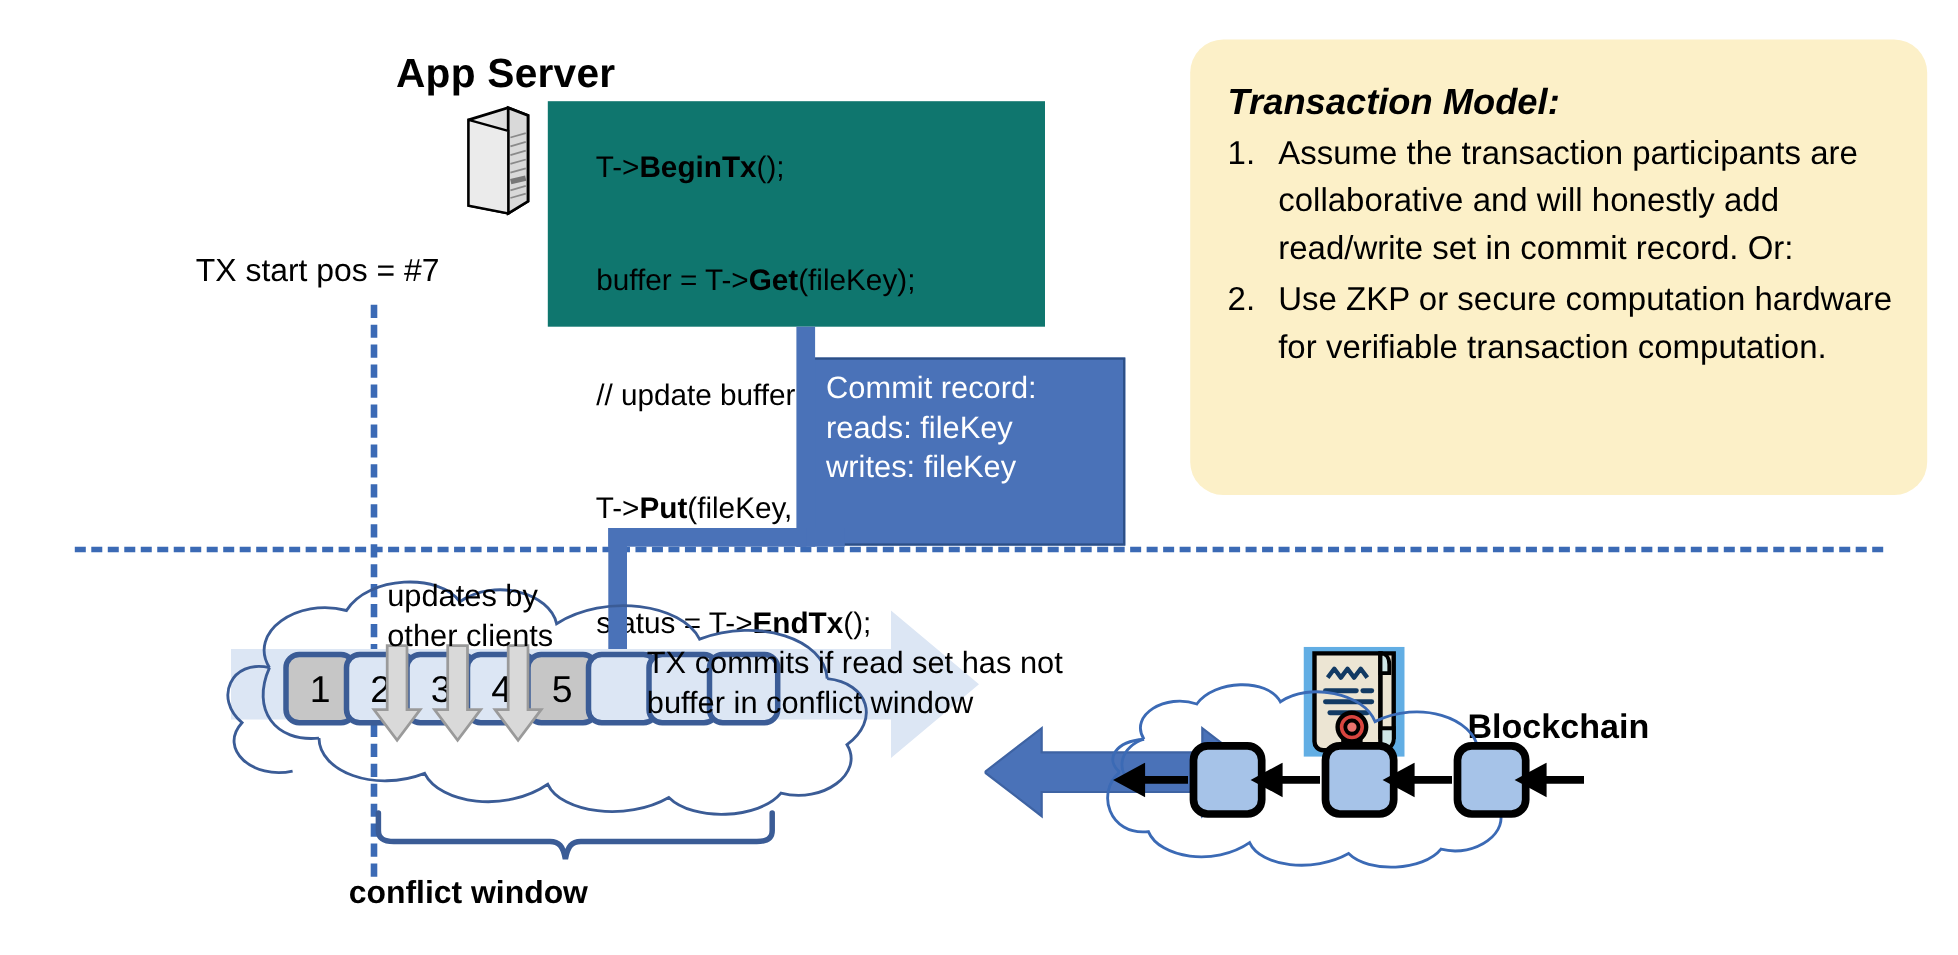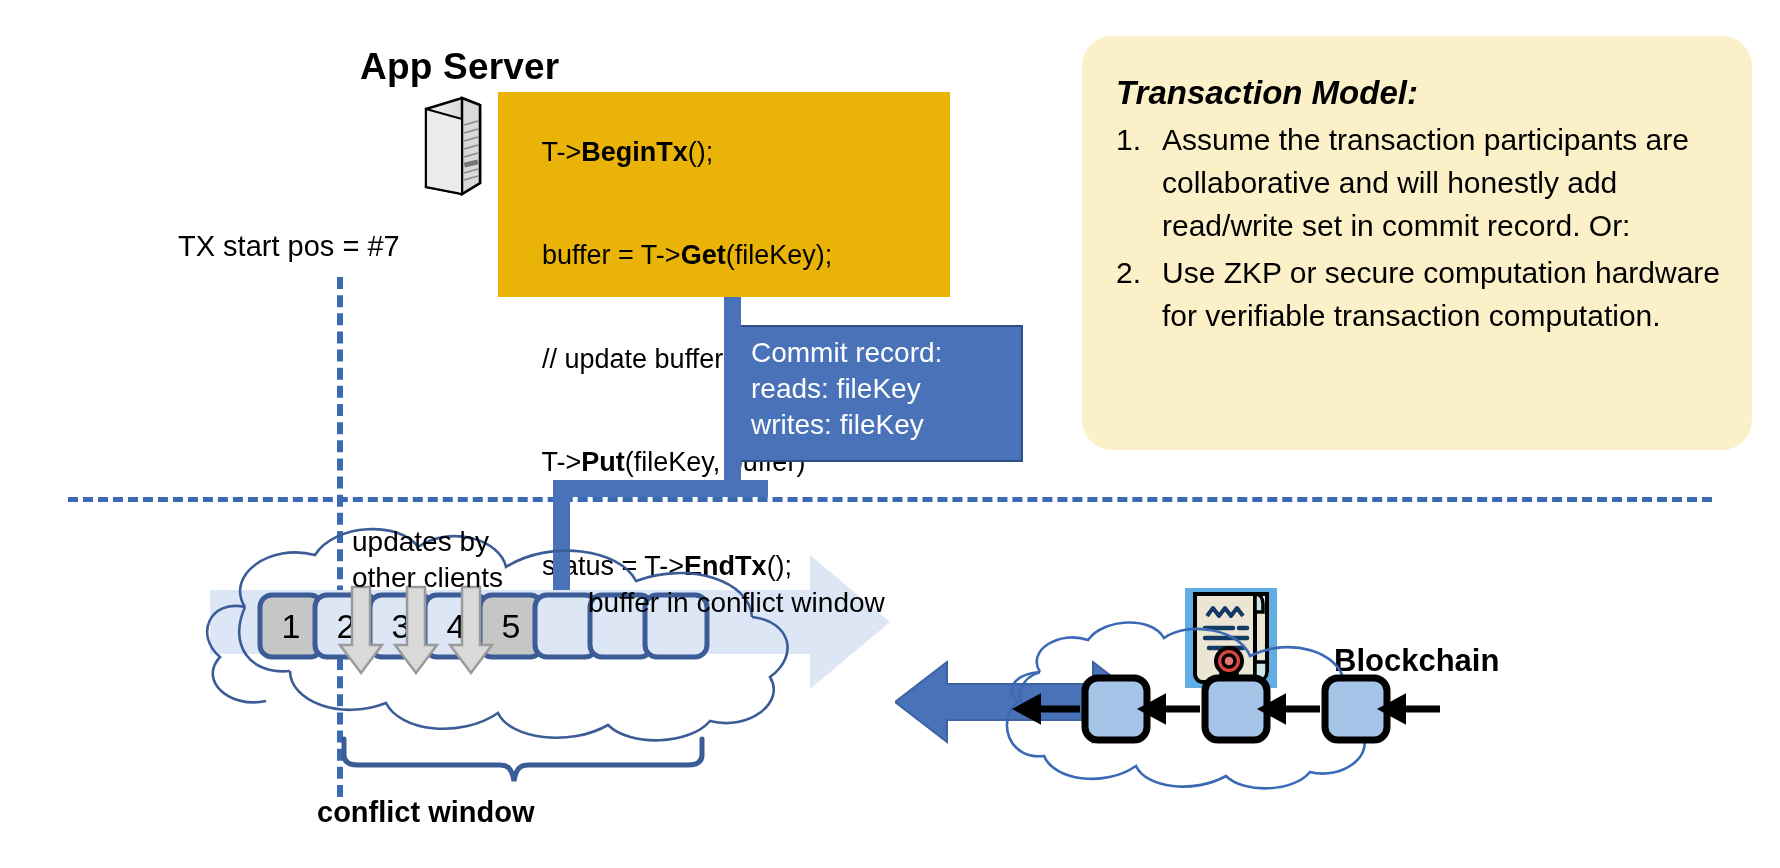--- a/index.html
+++ b/index.html
@@ -9,30 +9,30 @@
 
   
   #app-server-title{left:360px;top:46px;font-size:37px;font-weight:bold;letter-spacing:.2px;}
   #tx-start-label{left:178px;top:230px;font-size:29px;}
   #blockchain-label{left:1334px;top:643px;font-size:31px;font-weight:bold;}
   #conflict-window-label{left:317px;top:786px;font-size:29px;font-weight:bold;margin-top:10px;}
   #updates-label{left:352px;top:524px;font-size:28px;line-height:1.30;}
   #tx-commits-label{left:588px;top:585px;font-size:28px;line-height:1.30;}
 
   
-  #code-box{left:498px;top:92px;width:452px;height:205px;background:#eab308;
+  #code-box{left:498px;top:92px;width:452px;height:205px;background:#0f766e;
             padding:8px 0 0 14px;box-sizing:border-box;}
   #code-box .line{font-size:27px;line-height:34.5px;white-space:pre;}
   #code-box b{font-weight:bold;}
 
   
   #server-icon{left:422px;top:95px;width:62px;height:104px;}
 
   
-  #commit-record{left:733px;top:325px;width:290px;height:137px;
+  #commit-record{left:733px;top:325px;width:290px;height:171px;
        background:#4a72b8;border:2px solid #2c4f86;box-sizing:border-box;
        padding:8px 0 0 16px;color:#ffffff;}
   #commit-record .line{font-size:28px;line-height:36px;white-space:pre;}
 
   
   #tx-model{left:1082px;top:36px;width:670px;height:414px;background:#fcf0c8;
             border-radius:30px;box-sizing:border-box;padding:38px 30px 0 34px;}
   #tx-model-title{font-size:33px;font-style:italic;font-weight:bold;margin-bottom:6px;}
   #tx-model ol{margin:0;padding:0;list-style:none;}
   #tx-model li{display:flex;font-size:30px;line-height:43px;margin-top:4px;}
@@ -183,20 +183,21 @@
     <polygon points="132,2 150,2 150,60 162,60 141,88 120,60 132,60"></polygon>
   </g>
 </svg>
 
 <div class="abs" id="updates-label">
   <div>updates by</div>
   <div>other clients</div>
 </div>
 
 <div class="abs" id="tx-commits-label">
+  <div>TX commits if read set has not</div>
   <div>buffer in conflict window</div>
 </div>
 
 <svg class="abs" id="brace-svg" width="380" height="52">
   <path d="M4,4 L4,20 C4,28 10,30 18,30 L160,30 C168,30 172,34 174,46
            C176,34 180,30 188,30 L348,30 C356,30 362,28 362,20 L362,4" fill="none" stroke="#3b5c96" stroke-width="5" stroke-linecap="round"></path>
 </svg>
 <div class="abs" id="conflict-window-label">conflict window</div>
 
 <svg class="abs" id="big-arrow-svg" width="250" height="105">

